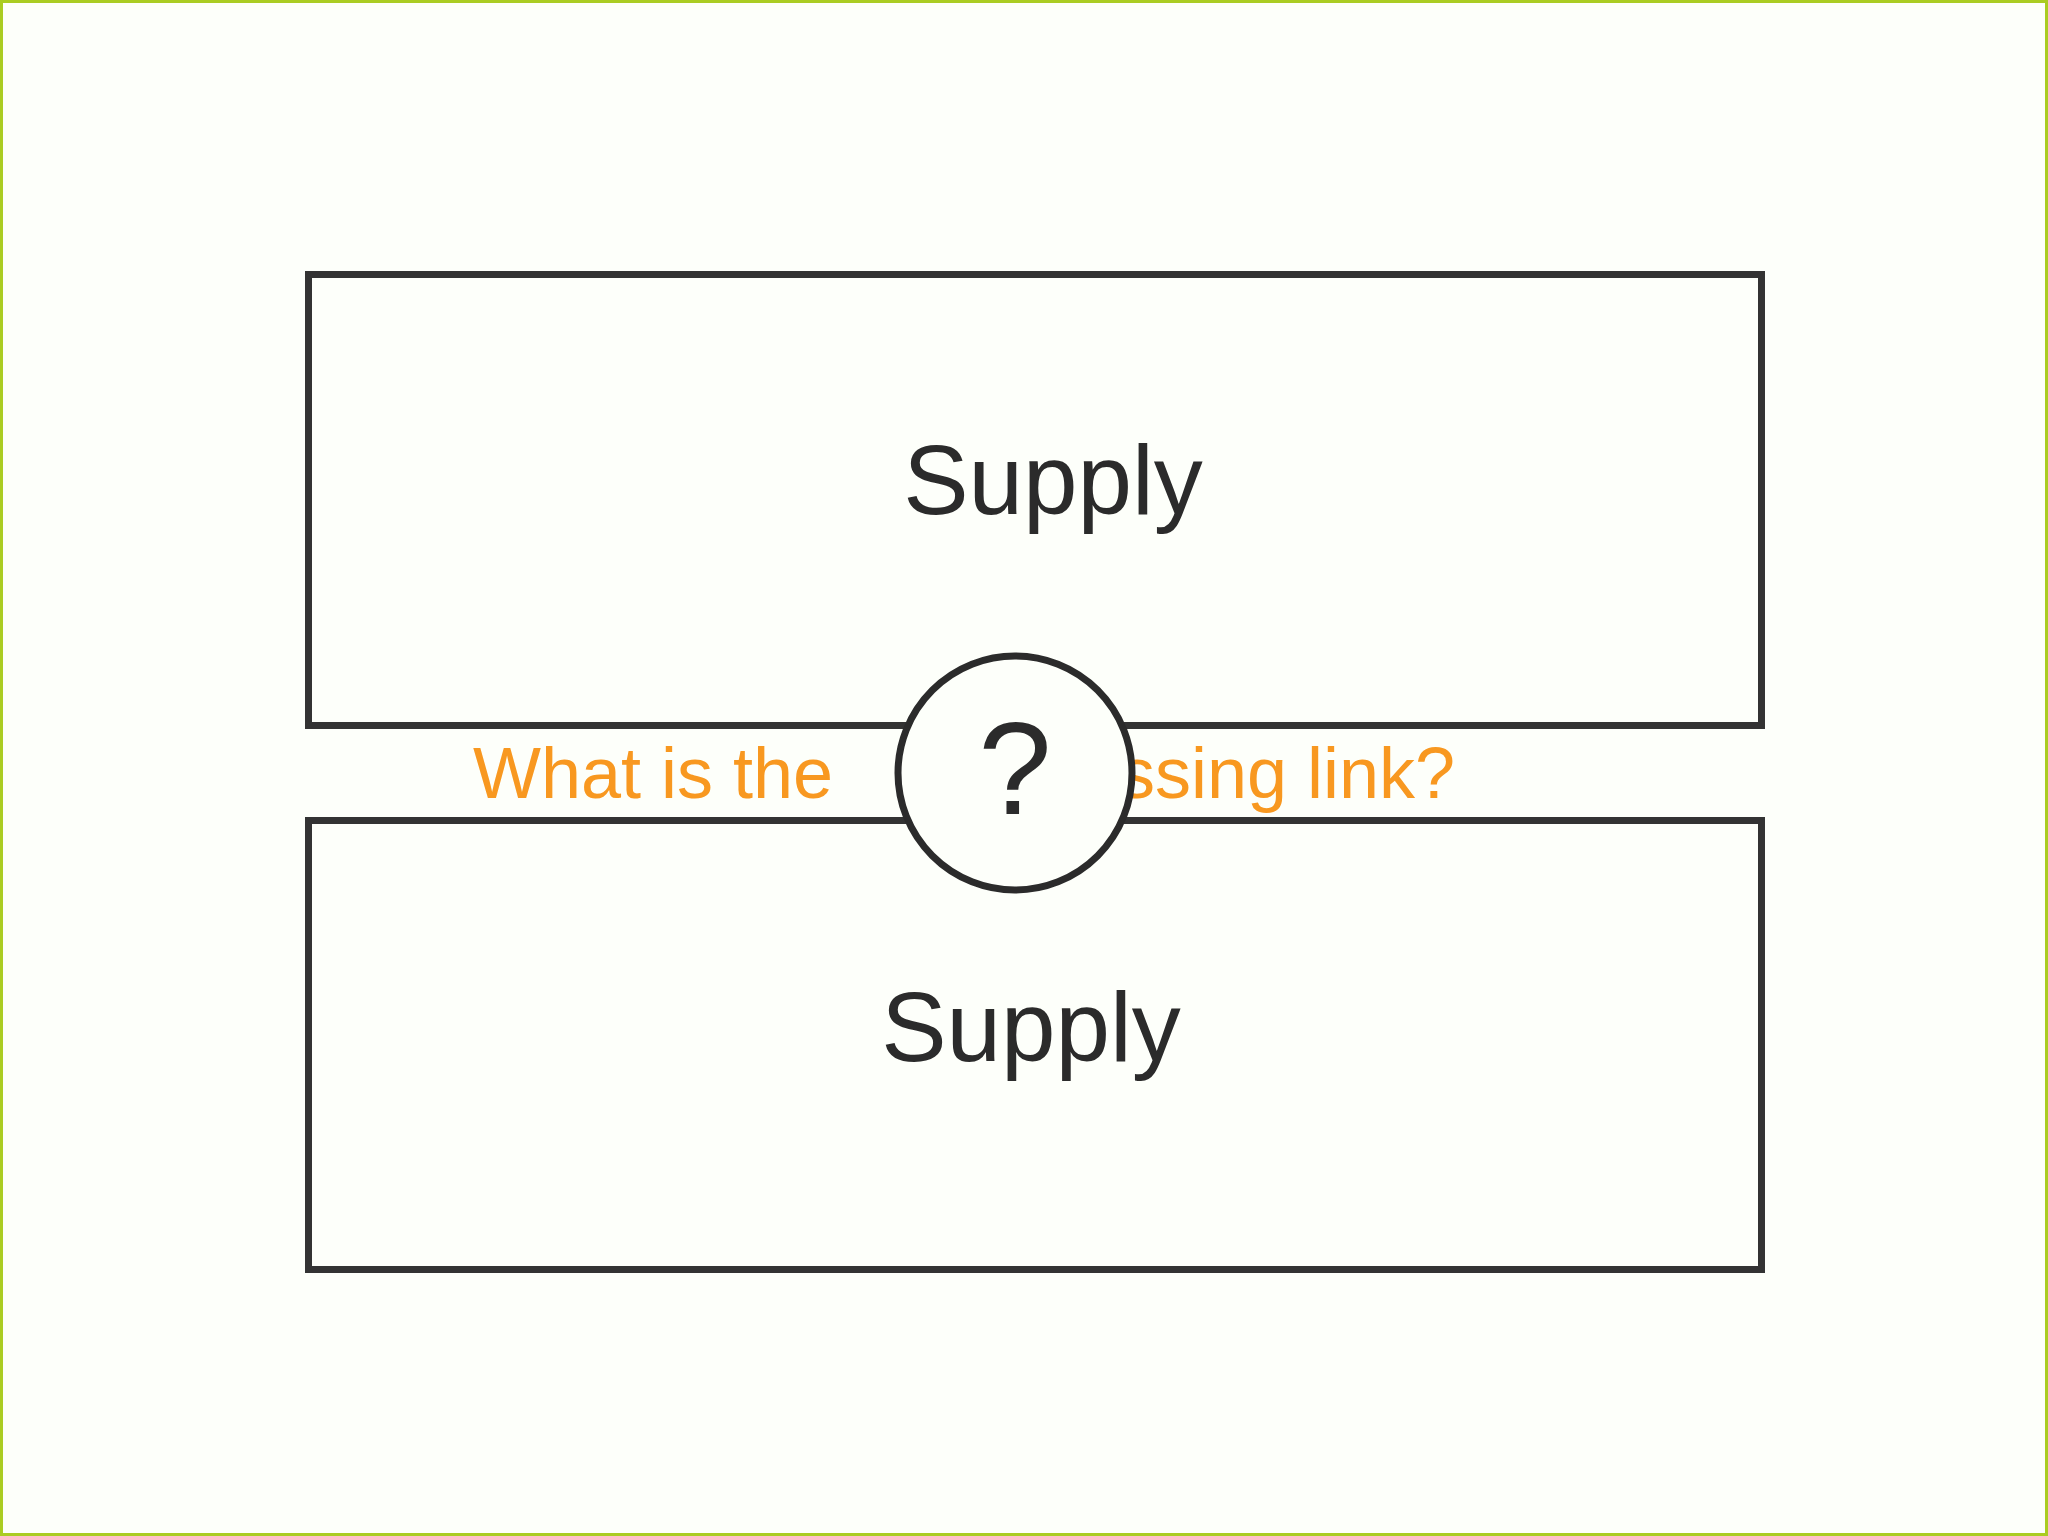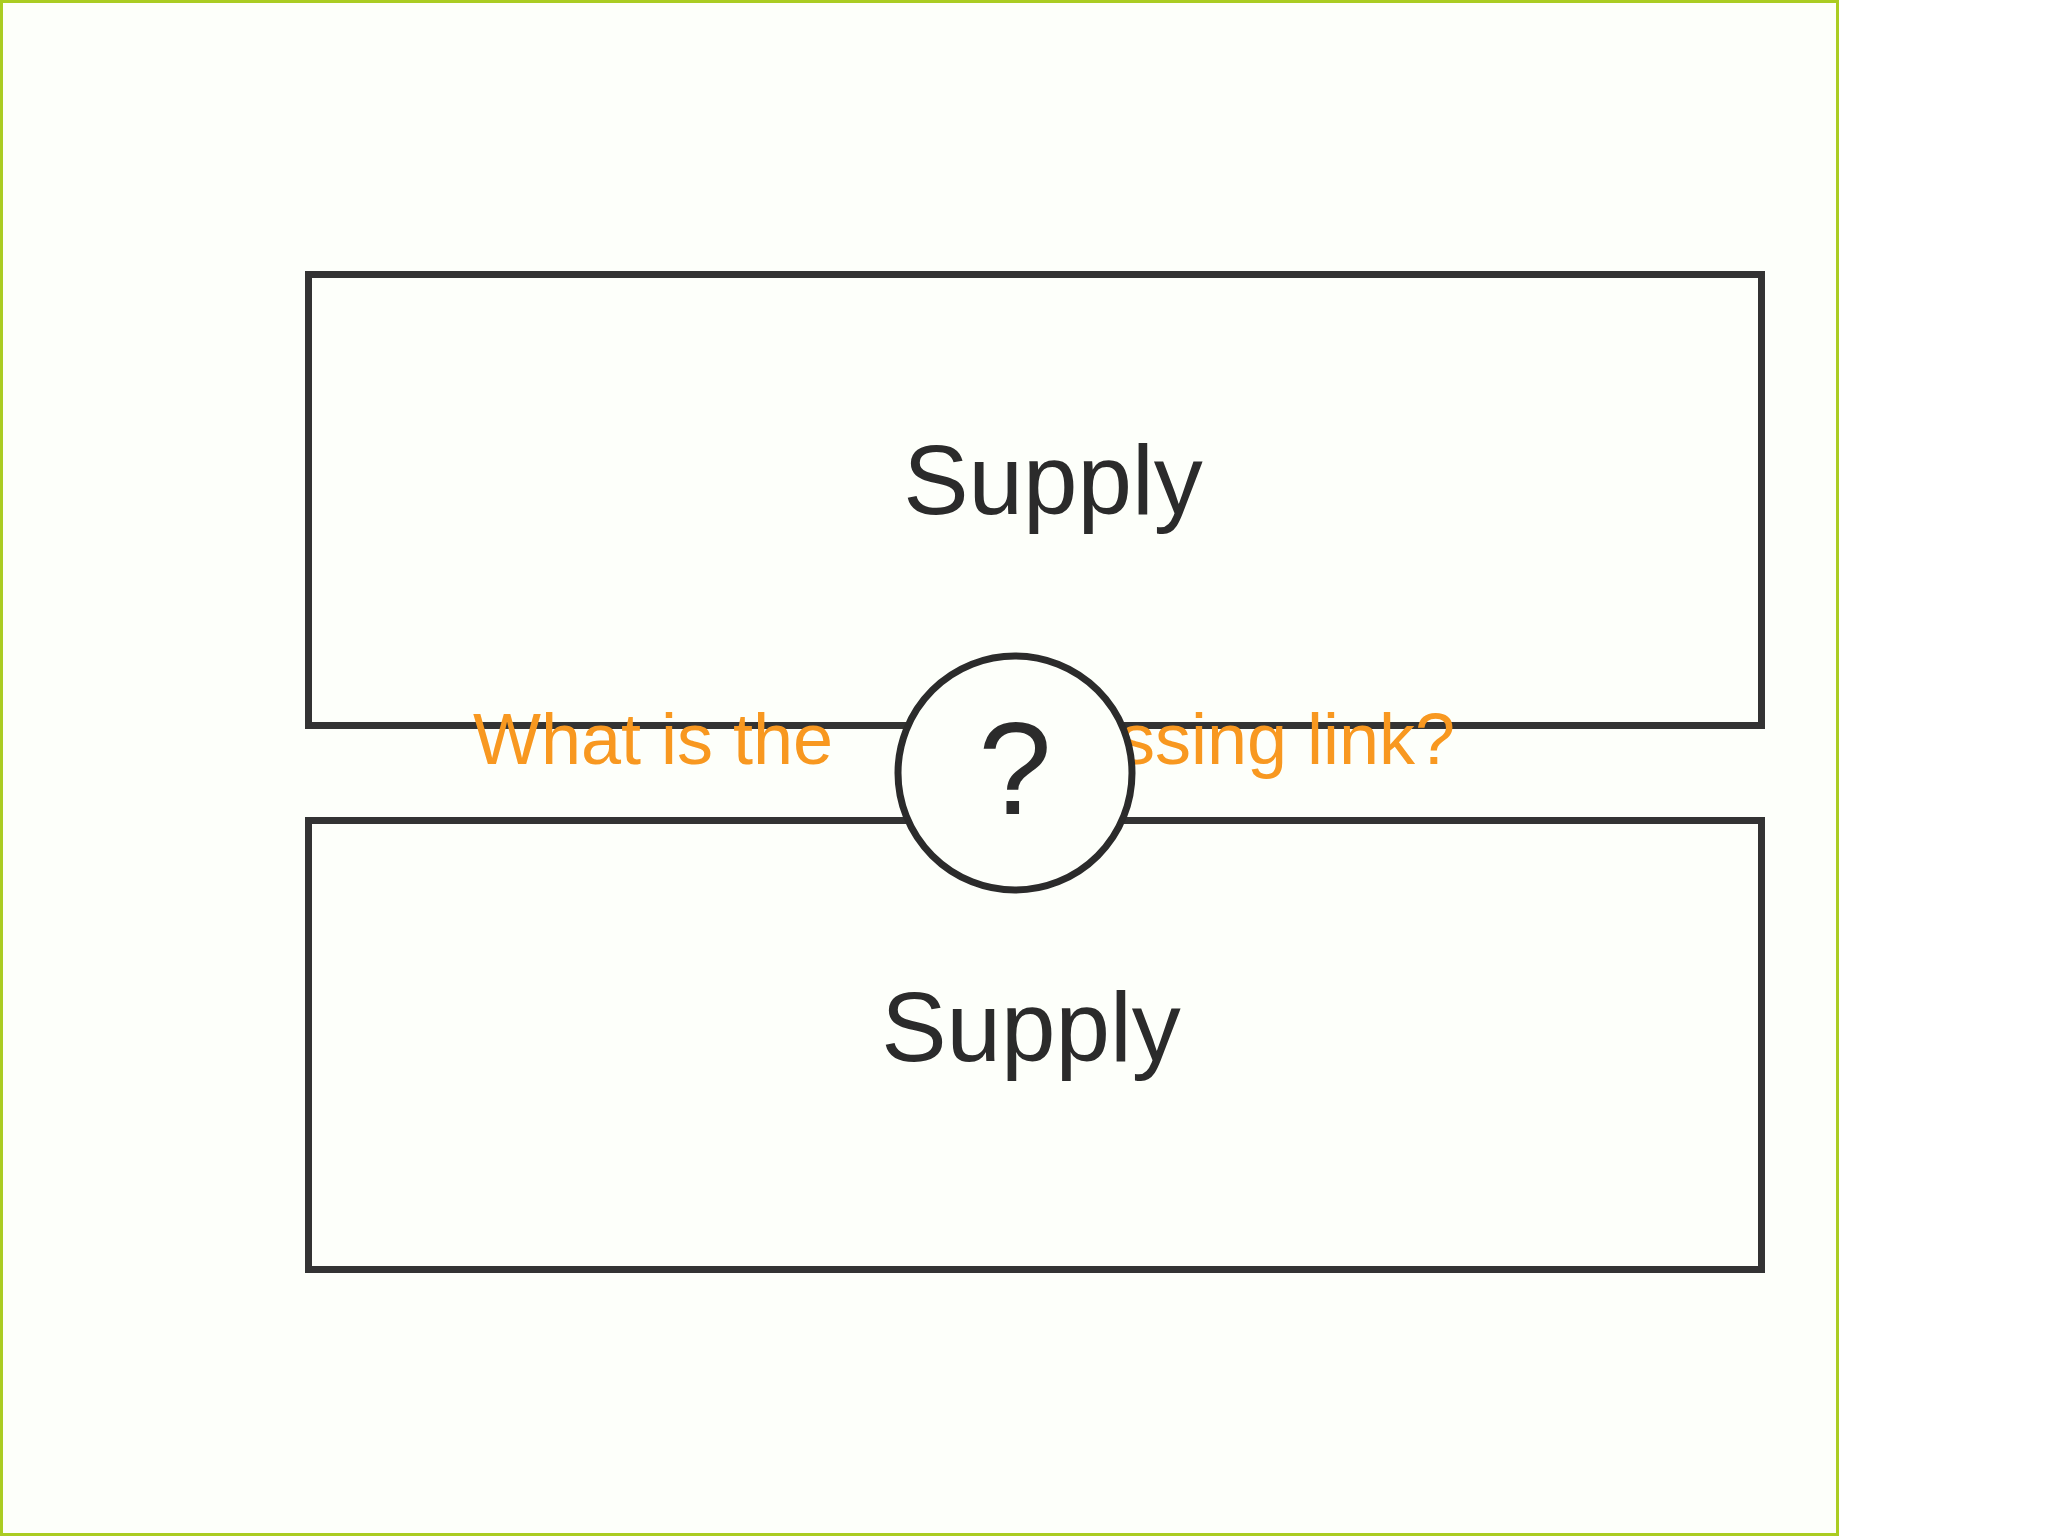--- a/index.html
+++ b/index.html
@@ -12,21 +12,21 @@
     background: #ffffff;
     font-family: "Liberation Sans", sans-serif;
     overflow: hidden;
   }
 
   
   #slide {
     position: absolute;
     left: 0;
     top: 0;
-    width: 1839px;
+    width: 2048px;
     height: 1536px;
     background: #fdfffa;
     box-sizing: border-box;
     border: 3px solid #aacc22;
   }
 
   
   #stage {
     position: absolute;
     left: 0;
@@ -74,21 +74,21 @@
   #label-demand {
     position: relative;
     top: -18px;
     left: -4px;
   }
 
   
   #caption-band {
     position: absolute;
     left: 302px;
-    top: 692px;
+    top: 726px;
     width: 1460px;
     height: 88px;
     display: flex;
     align-items: center;
     justify-content: center;
     pointer-events: none;
   }
   .caption-text {
     color: #f89820;
     font-size: 72px;

